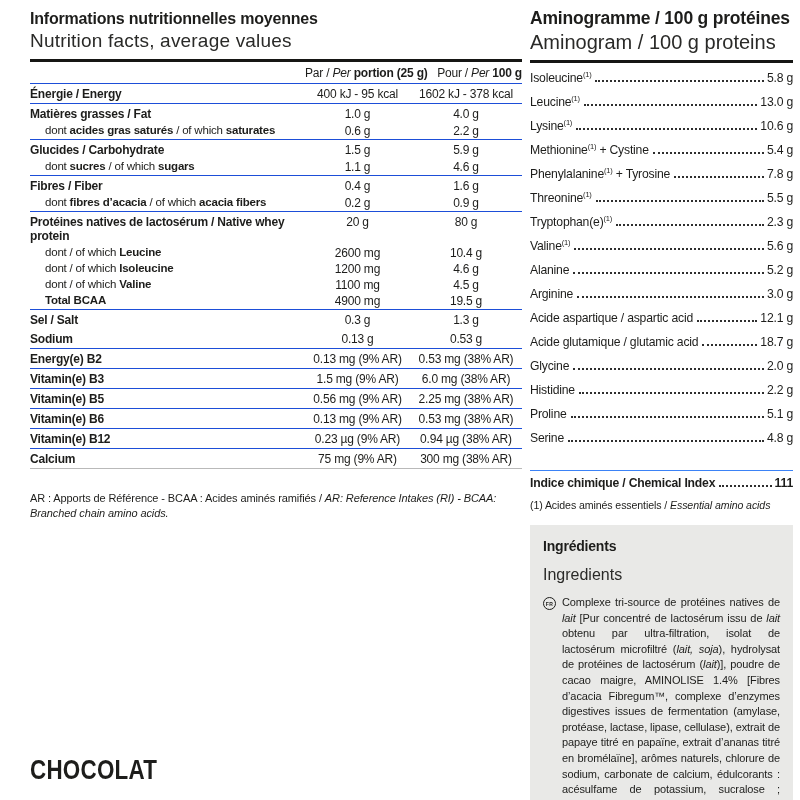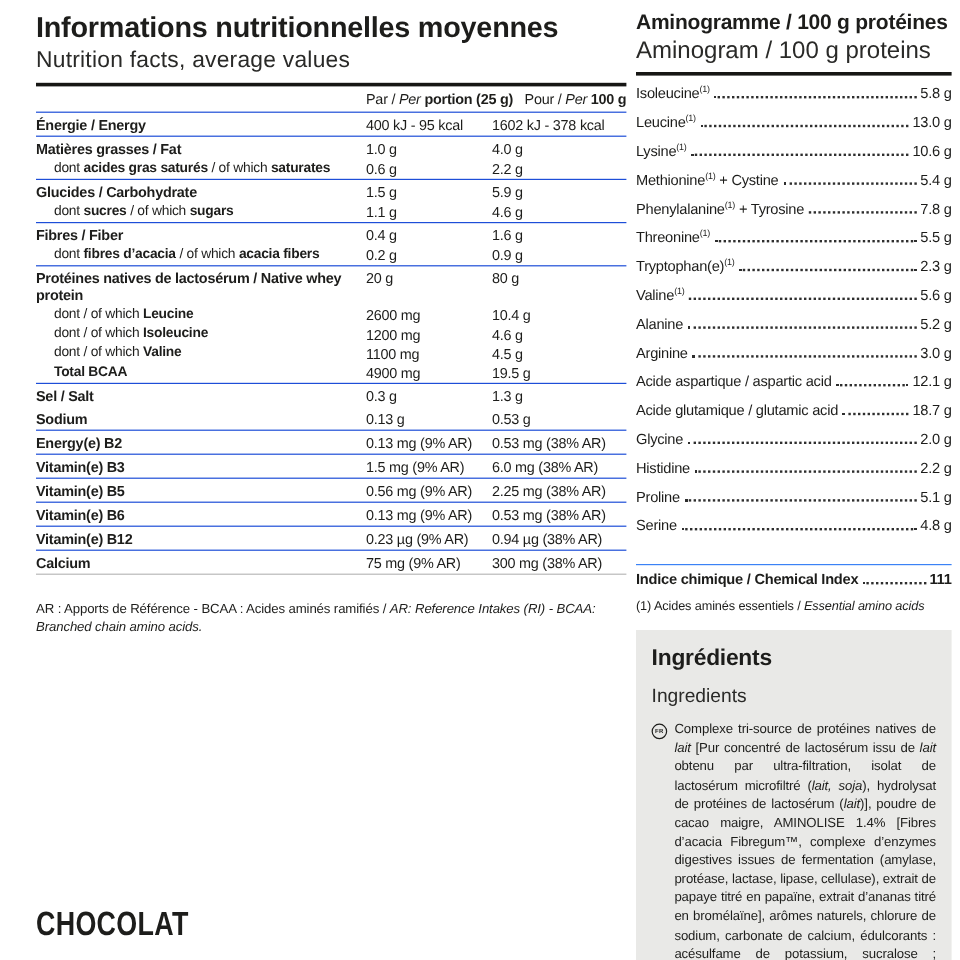--- a/index.html
+++ b/index.html
@@ -1,33 +1,33 @@
 <!DOCTYPE html>
 <html><head>
 <meta charset="utf-8">
 <style>
   * { margin:0; padding:0; box-sizing:border-box; }
   html,body { width:800px; height:800px; background:#fff; font-family:"Liberation Sans", sans-serif; color:#1d1d1b; }
   .page { position:relative; width:800px; height:800px; overflow:hidden; background:#fff; }
 
   
   .col-left { position:absolute; left:30px; top:10px; width:492px; }
-  .title-fr { font-size:24px; font-weight:800; letter-spacing:-0.2px; }
+  .title-fr { font-size:16px; font-weight:800; letter-spacing:-0.2px; }
   .title-en { font-size:19px; font-weight:400; color:#2a2a28; letter-spacing:0.2px; margin-top:2px; }
   .thick-rule { border-bottom:3px solid #161614; margin-top:7px; }
 
   .ntable { width:100%; }
   .nrow { display:grid; grid-template-columns:1fr 105px 112px; align-items:start; padding:2.5px 0; font-size:12px; letter-spacing:-0.2px; }
   .nrow.line { border-top:1px solid #1d4ed8; }
   .nrow.header { font-size:12px; padding:4px 0 3px; }
   .nrow.sub .nlabel { padding-left:15px; font-size:11.5px; }
   .nrow.sub { padding:0.5px 0 1.5px; }
   .nlabel { font-weight:400; padding-right:6px; }
   .nlabel .b { font-weight:700; }
-  .nval { text-align:left; white-space:nowrap; }
+  .nval { text-align:center; white-space:nowrap; }
   .hcell { text-align:right; white-space:nowrap; }
   .hcell .it { font-style:italic; }
   .hcell .b { font-weight:700; }
   .table-end { border-bottom:1px solid #b9b9b9; }
 
   .footnote-left { font-size:11px; line-height:1.32; margin-top:22px; letter-spacing:-0.1px; }
   .footnote-left .it { font-style:italic; }
 
   .flavor { position:absolute; left:30px; top:754px; font-size:28px; font-weight:800; letter-spacing:0.3px; transform:scaleX(0.8); transform-origin:left center; }
 
@@ -43,21 +43,21 @@
   .arow .dots { flex:1; border-bottom:2px dotted #2e2e2e; margin:0 3px 3px 4px; min-width:10px; }
   .arow .aval { white-space:nowrap; }
   .arow.abold { font-weight:700; }
   .arow.aline { border-top:1px solid #3b82f6; margin-top:20px; }
 
   .footnote-right { font-size:10.6px; margin-top:4px; letter-spacing:-0.1px; }
   .footnote-right .it { font-style:italic; }
 
   
   .ingr-box { background:#e9e9e7; margin-top:14px; padding:13px 13px 11px 13px; }
-  .ingr-title-fr { font-size:19px; font-weight:800; letter-spacing:-0.2px; }
+  .ingr-title-fr { font-size:14px; font-weight:800; letter-spacing:-0.2px; }
   .ingr-title-en { font-size:16px; font-weight:400; color:#2a2a28; margin-top:12px; margin-bottom:11px; }
   .ingr-row { display:flex; align-items:flex-start; }
   .fr-icon { width:13px; height:13px; border:1px solid #1d1d1b; border-radius:50%; font-size:5px; font-weight:700; display:flex; align-items:center; justify-content:center; margin-top:2px; flex-shrink:0; letter-spacing:0.3px; }
   .ingr-text { flex:1; margin-left:6px; font-size:11px; line-height:1.42; text-align:justify; letter-spacing:-0.1px; }
   .ingr-text .it { font-style:italic; }
   .trademark { font-size:11px; margin-top:2px; padding-left:19px; letter-spacing:-0.1px; }
 </style>
 </head>
 <body>
 

